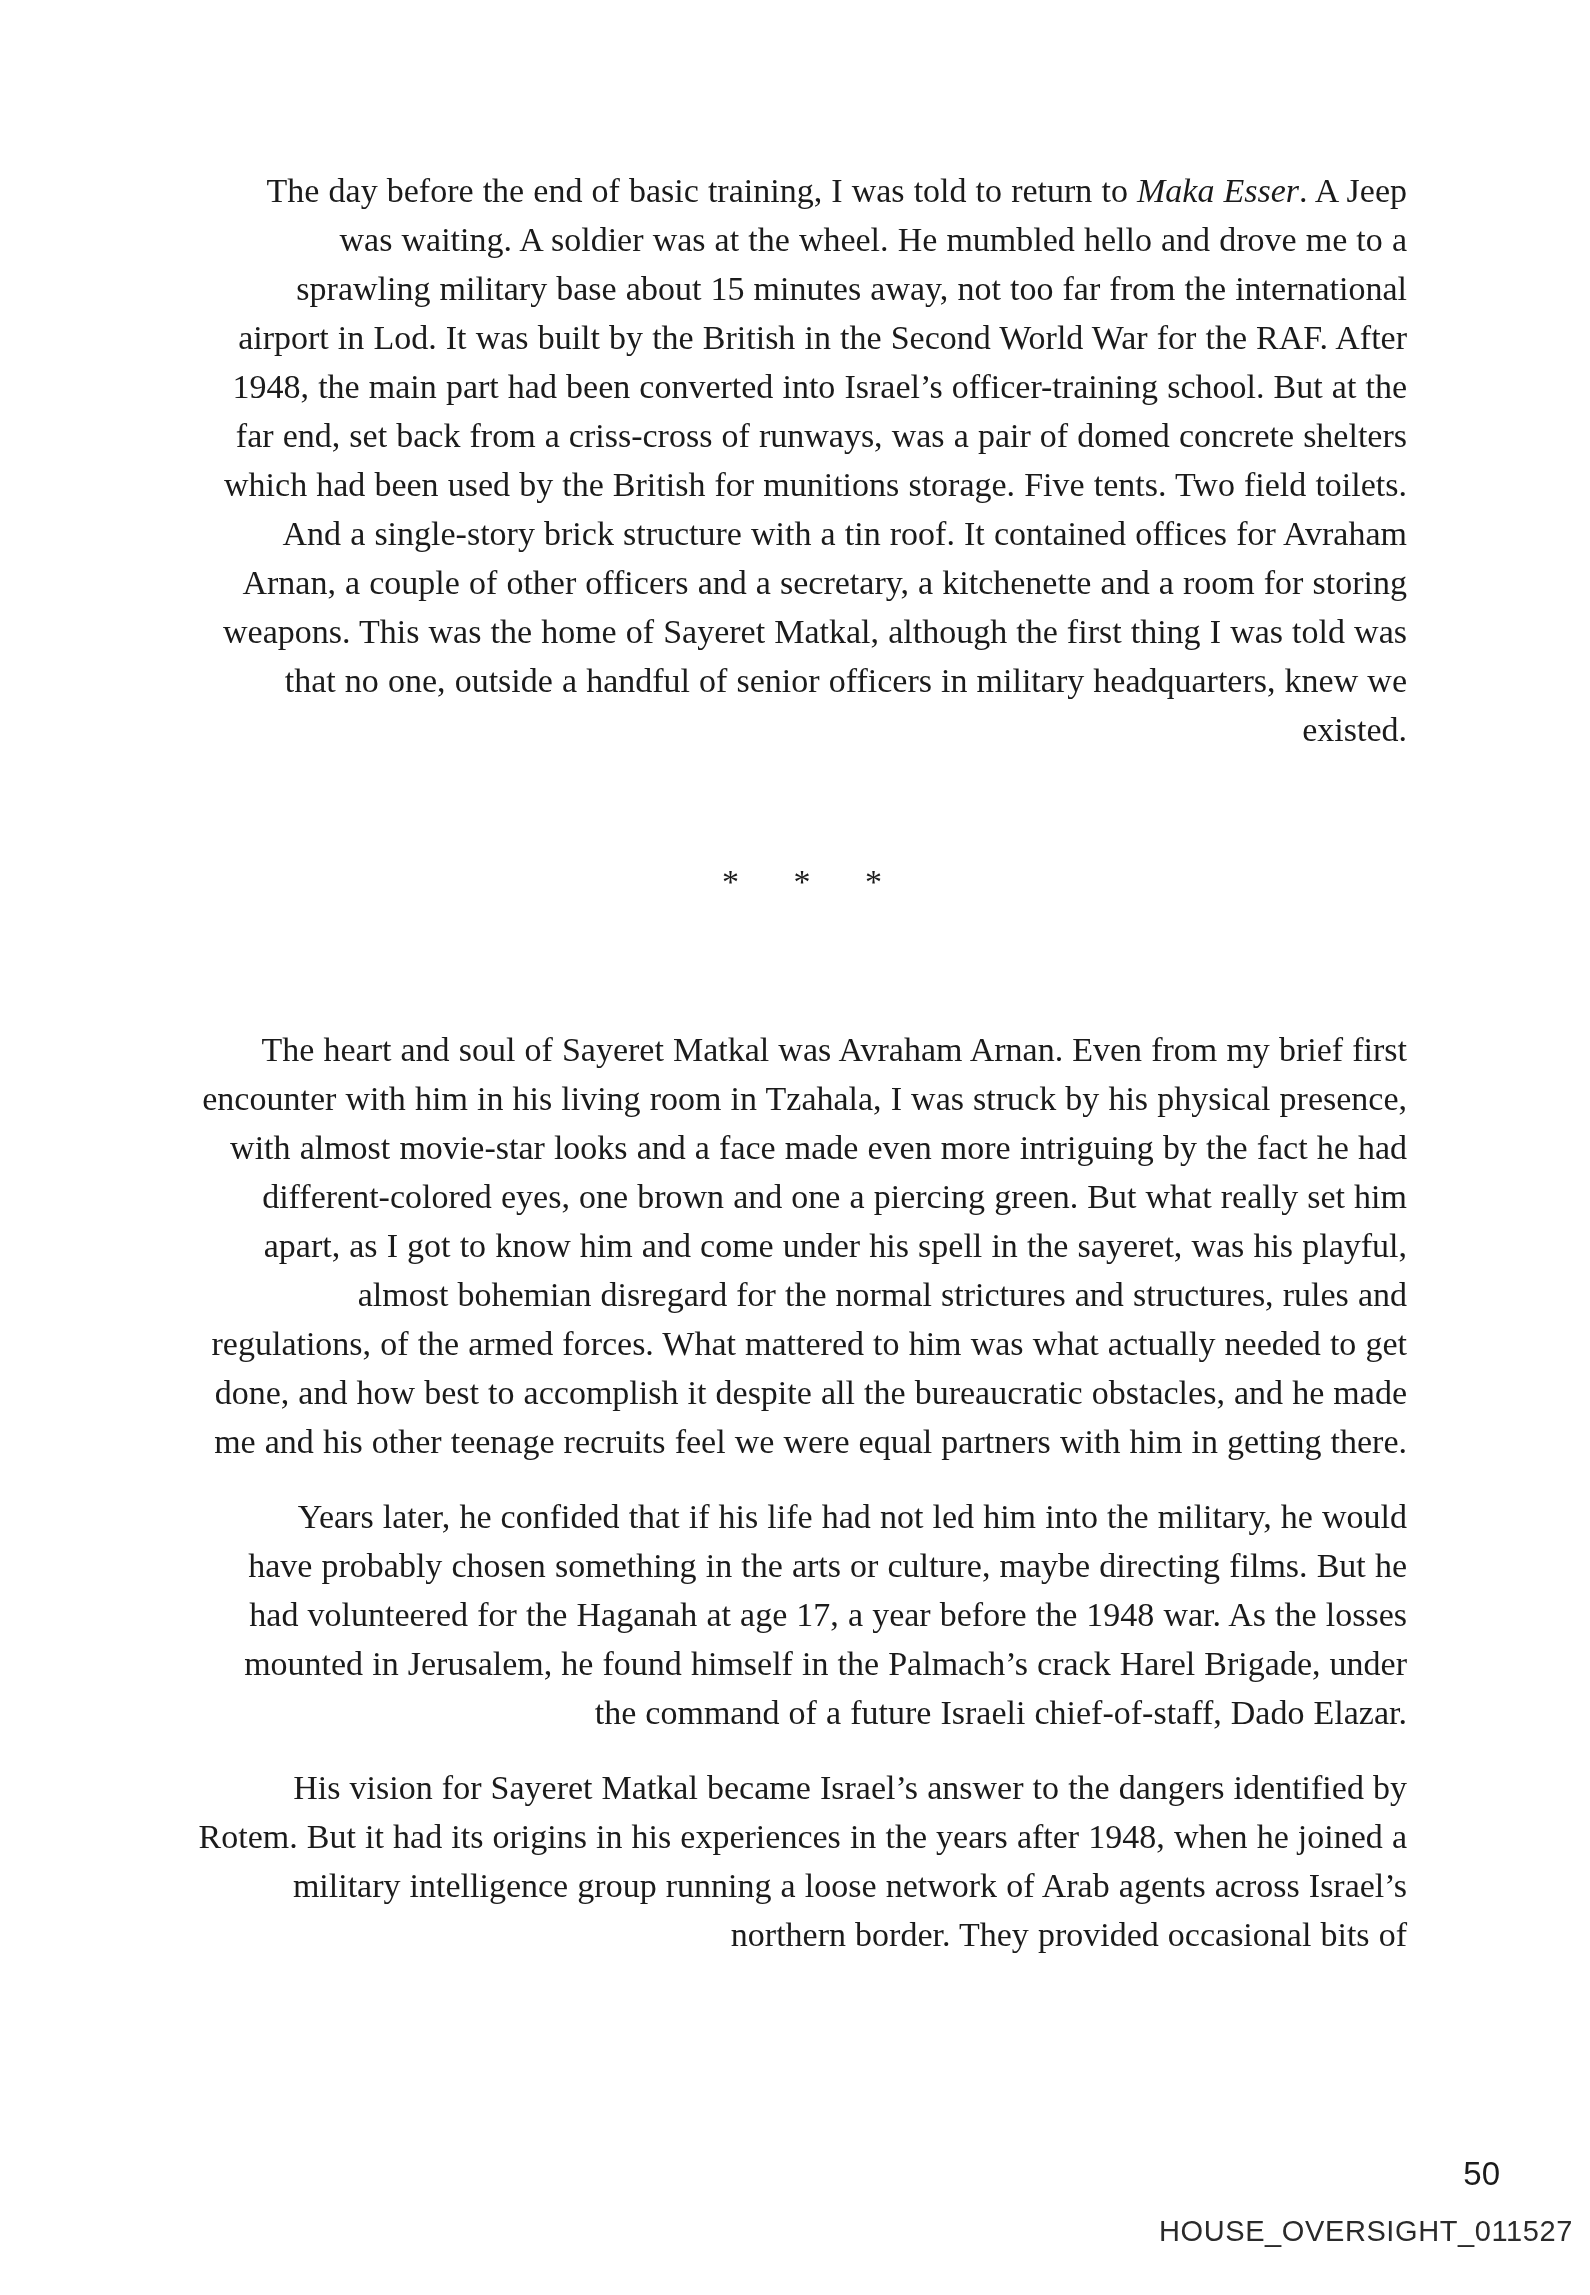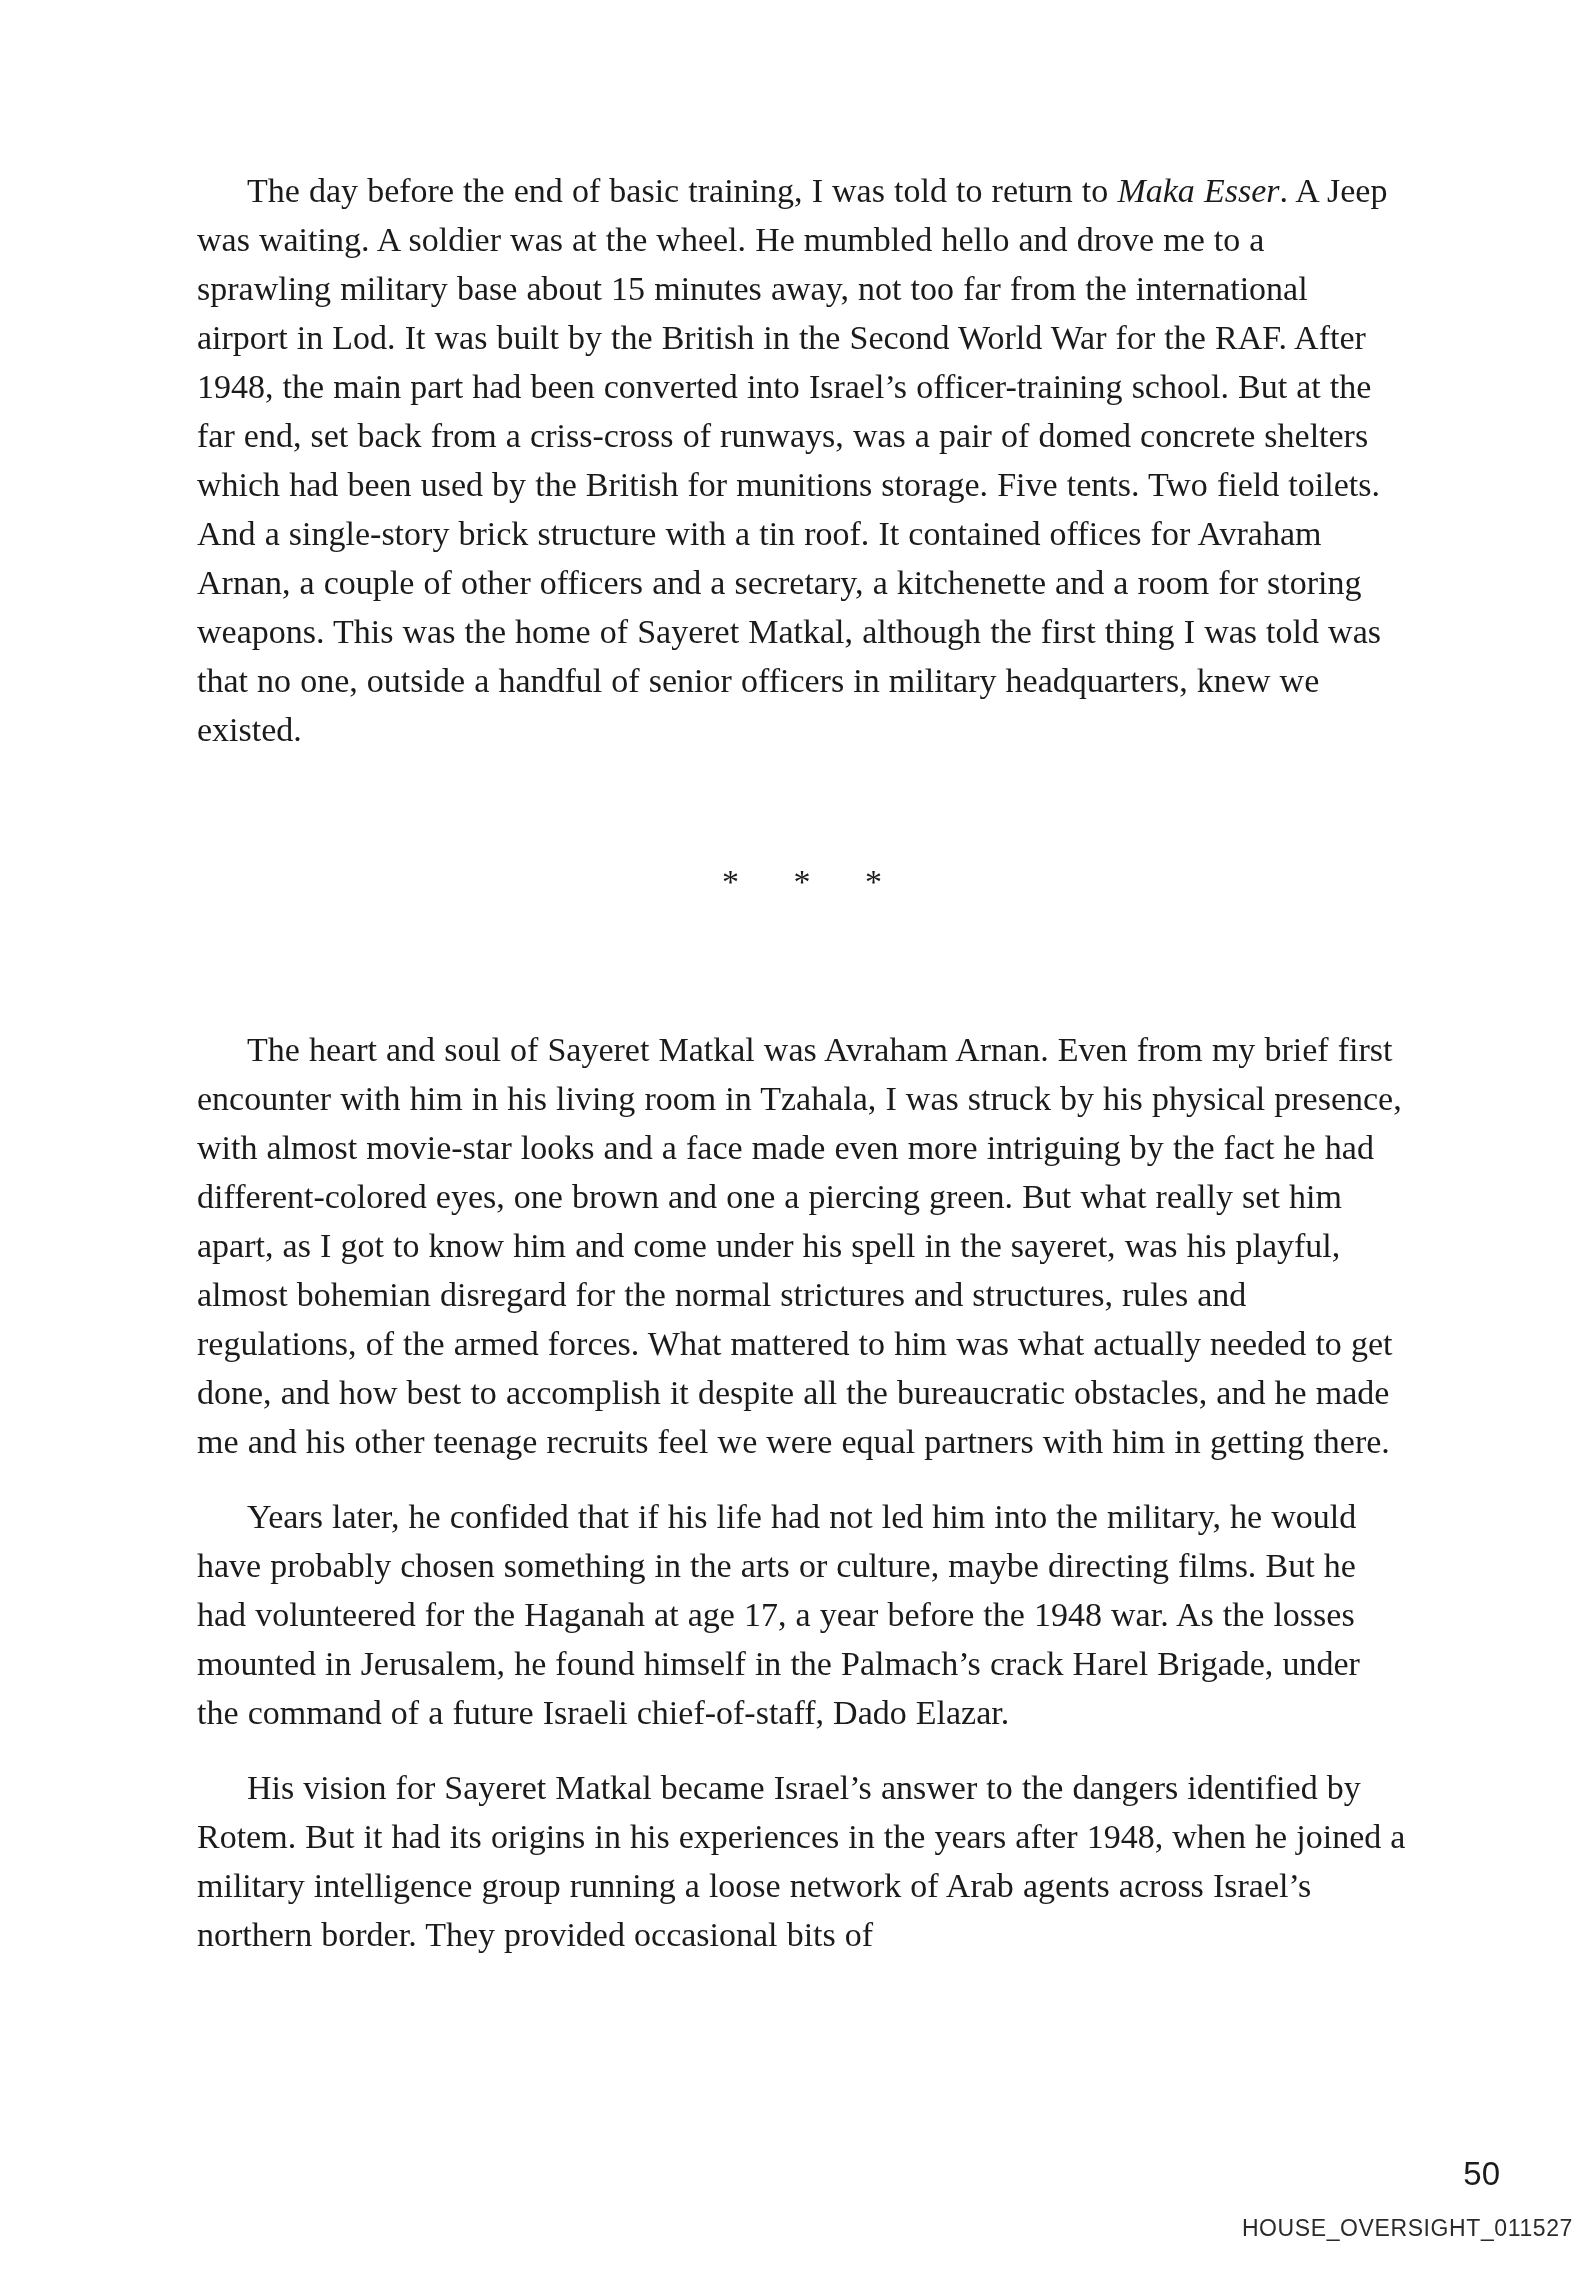--- a/index.html
+++ b/index.html
@@ -22,20 +22,21 @@
     top: 166px;
     width: 1210px;
     font-size: 34px;
     line-height: 49px;
     text-align: left;
   }
   .para {
     margin: 0 0 26px 0;
     text-indent: 50px;
     word-spacing: 0.6px;
+    text-align: right;
   }
   .separator {
     margin: 103px 0 119px 0;
     text-align: center;
     font-size: 34px;
     line-height: 49px;
     word-spacing: 46px;
     text-indent: 0;
   }
   .page-number {
@@ -44,21 +45,21 @@
     right: 91px;
     font-family: "Liberation Sans", sans-serif;
     font-size: 33px;
     color: #1b1b1b;
   }
   .stamp {
     position: absolute;
     top: 2215px;
     right: 18px;
     font-family: "Liberation Sans", sans-serif;
-    font-size: 23px;
+    font-size: 29px;
     letter-spacing: 0.6px;
     color: #2a2a2a;
   }
 </style>
 </head>
 <body>
 
 <div class="page">
   <div class="content">
 

